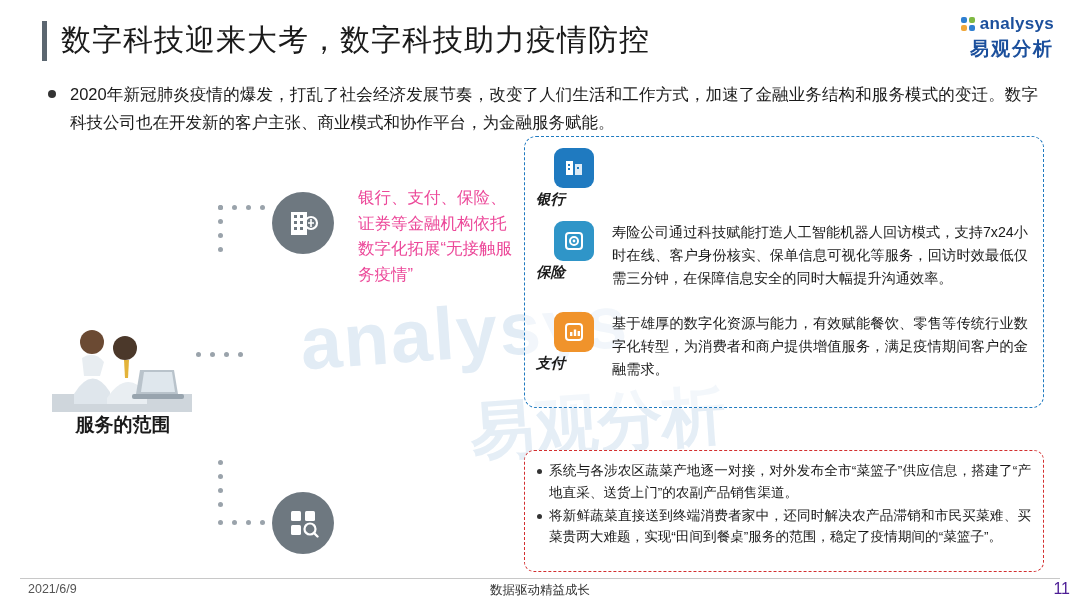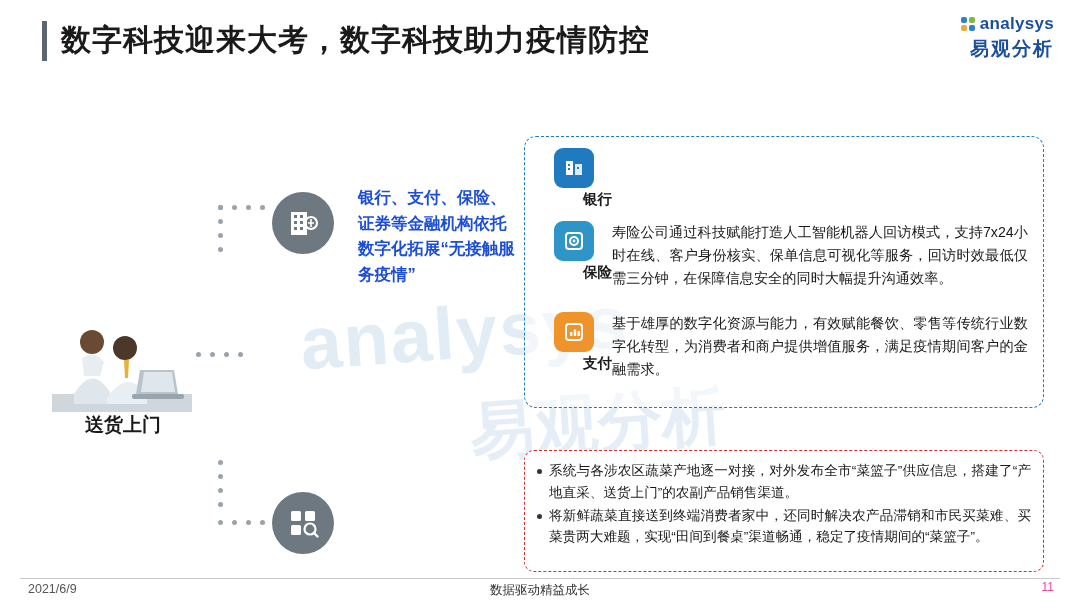--- a/index.html
+++ b/index.html
@@ -47,21 +47,21 @@
     display: flex; align-items: center;
     z-index: 3;
   }
   .title-accent {
     width: 5px; height: 40px;
     background: #5b6670;
     margin-right: 14px;
   }
   .title-text {
     font-size: 30px;
-    font-weight: bold;
+    font-weight: normal;
     color: #1a1a1a;
     letter-spacing: 1px;
     white-space: nowrap;
   }
 
   .logo {
     position: absolute;
     right: 26px; top: 14px;
     text-align: right;
     z-index: 3;
@@ -143,22 +143,22 @@
     background: #6e7880;
     display: flex; align-items: center; justify-content: center;
     z-index: 3;
   }
   .badge.b1 { left: 272px; top: 192px; }
   .badge.b2 { left: 272px; top: 492px; }
 
   .node-label {
     position: absolute;
     font-size: 16.5px;
-    font-weight: bold;
-    color: #1d4ed8;
+    font-weight: normal;
+    color: #ec4899;
     line-height: 1.55;
     z-index: 3;
   }
   .node-label.n1 { left: 358px; top: 185px; width: 162px; }
   .node-label.n2 { left: 358px; top: 505px; width: 170px; text-align: right;}
 
   
   .panel-top {
     position: absolute;
     left: 524px; top: 136px;
@@ -170,22 +170,23 @@
   }
   .rows { position: absolute; left: 528px; top: 140px; width: 512px; z-index: 3; }
   .row {
     display: flex;
     align-items: flex-start;
     padding: 6px 12px 4px 8px;
   }
   .row-icon-wrap {
     width: 76px;
     flex: none;
-    text-align: right;
+    text-align: left;
     padding-top: 2px;
+    font-style: italic;
   }
   .row-icon {
     width: 40px; height: 40px;
     border-radius: 9px;
     margin: 0 auto 2px;
     display: flex; align-items: center; justify-content: center;
     color: #fff;
   }
   .row-icon-label {
     font-size: 14.5px;
@@ -240,22 +241,22 @@
   }
   .footer-date {
     position: absolute; left: 28px; top: 582px;
     font-size: 12.5px; color: #555; z-index: 3;
   }
   .footer-center {
     position: absolute; left: 0; top: 582px; width: 1080px;
     text-align: center; font-size: 12.5px; color: #333; z-index: 3;
   }
   .footer-page {
-    position: absolute; right: 26px; top: 580px;
-    font-size: 12px; color: #ec4899; z-index: 3;
+    position: absolute; right: 10px; top: 580px;
+    font-size: 16px; color: #4c1d95; z-index: 3;
   }
 </style>
 </head>
 <body>
 
 <div class="slide">
 
   <div class="watermark">analysys</div>
   <div class="watermark2">易观分析</div>
 
@@ -270,20 +271,24 @@
         <span class="s1"></span>
           <span class="s2"></span>
           <span class="s3"></span>
           <span class="s4"></span>
       </span>
       <span>analysys</span>
     </div>
     <div class="logo-sub">易观分析</div>
   </div>
 
+  <div class="lead">
+    <div class="lead-bullet"></div>
+    <div class="lead-text">2020年新冠肺炎疫情的爆发，打乱了社会经济发展节奏，改变了人们生活和工作方式，加速了金融业务结构和服务模式的变迁。数字科技公司也在开发新的客户主张、商业模式和协作平台，为金融服务赋能。</div>
+  </div>
 
   <div class="photo">
     <svg width="140" height="92" viewBox="0 0 140 92">
       <rect x="0" y="0" width="140" height="92" fill="#ffffff"></rect>
 
       <rect x="0" y="74" width="140" height="18" fill="#cfd6dc"></rect>
 
       <circle cx="40" cy="22" r="12" fill="#6b4a33"></circle>
       <path d="M22 74 q18 -30 36 -2 l0 12 l-36 0 z" fill="#dfe6ec"></path>
       <path d="M30 38 q12 -8 22 4 l-4 14 l-16 0 z" fill="#e8edf1"></path>
@@ -291,21 +296,21 @@
       <circle cx="73" cy="28" r="12" fill="#4b382a"></circle>
       <path d="M55 78 q20 -30 40 -4 l0 10 l-40 0 z" fill="#e9eef2"></path>
 
       <path d="M72 40 l5 0 l-1 18 l-3 0 z" fill="#e3b33a"></path>
 
       <path d="M88 50 l34 0 l4 24 l-42 0 z" fill="#b9c3cb"></path>
       <path d="M92 52 l28 0 l3 20 l-34 0 z" fill="#dfe7ed"></path>
       <rect x="80" y="74" width="52" height="5" rx="2" fill="#98a4ae"></rect>
     </svg>
   </div>
-  <div class="photo-caption">送货上门</div>
+  <div class="photo-caption">服务的范围</div>
 
   <div class="dots" style="left:196px;top:352px;width:80px;height:8px;">
     <div class="dot" style="left:0;top:0;"></div>
     <div class="dot" style="left:14px;top:0;"></div>
     <div class="dot" style="left:28px;top:0;"></div>
     <div class="dot" style="left:42px;top:0;"></div>
   </div>
 
   <div class="dots" style="left:218px;top:205px;width:8px;height:320px;">
     <div class="dot" style="left:0;top:0;"></div>
@@ -409,21 +414,21 @@
 
   </div>
 
   <div class="panel-bottom">
     <div class="pb-item">
       <div class="pb-dot"></div>
       <div class="t">系统与各涉农区蔬菜产地逐一对接，对外发布全市“菜篮子”供应信息，搭建了“产地直采、送货上门”的农副产品销售渠道。</div>
     </div>
     <div class="pb-item">
       <div class="pb-dot"></div>
-      <div class="t">将新鲜蔬菜直接送到终端消费者家中，还同时解决农产品滞销和市民买菜难、买菜贵两大难题，实现“田间到餐桌”渠道畅通，稳定了疫情期间的“菜篮子”。</div>
+      <div class="t">将新鲜蔬菜直接送到终端消费者家中，还同时解决农产品滞销和市民买菜难、买菜贵两大难题，实现“田间到餐桌”服务的范围，稳定了疫情期间的“菜篮子”。</div>
     </div>
   </div>
 
   <div class="footer-line"></div>
   <div class="footer-date">2021/6/9</div>
   <div class="footer-center">数据驱动精益成长</div>
   <div class="footer-page">11</div>
 
 </div>
 

